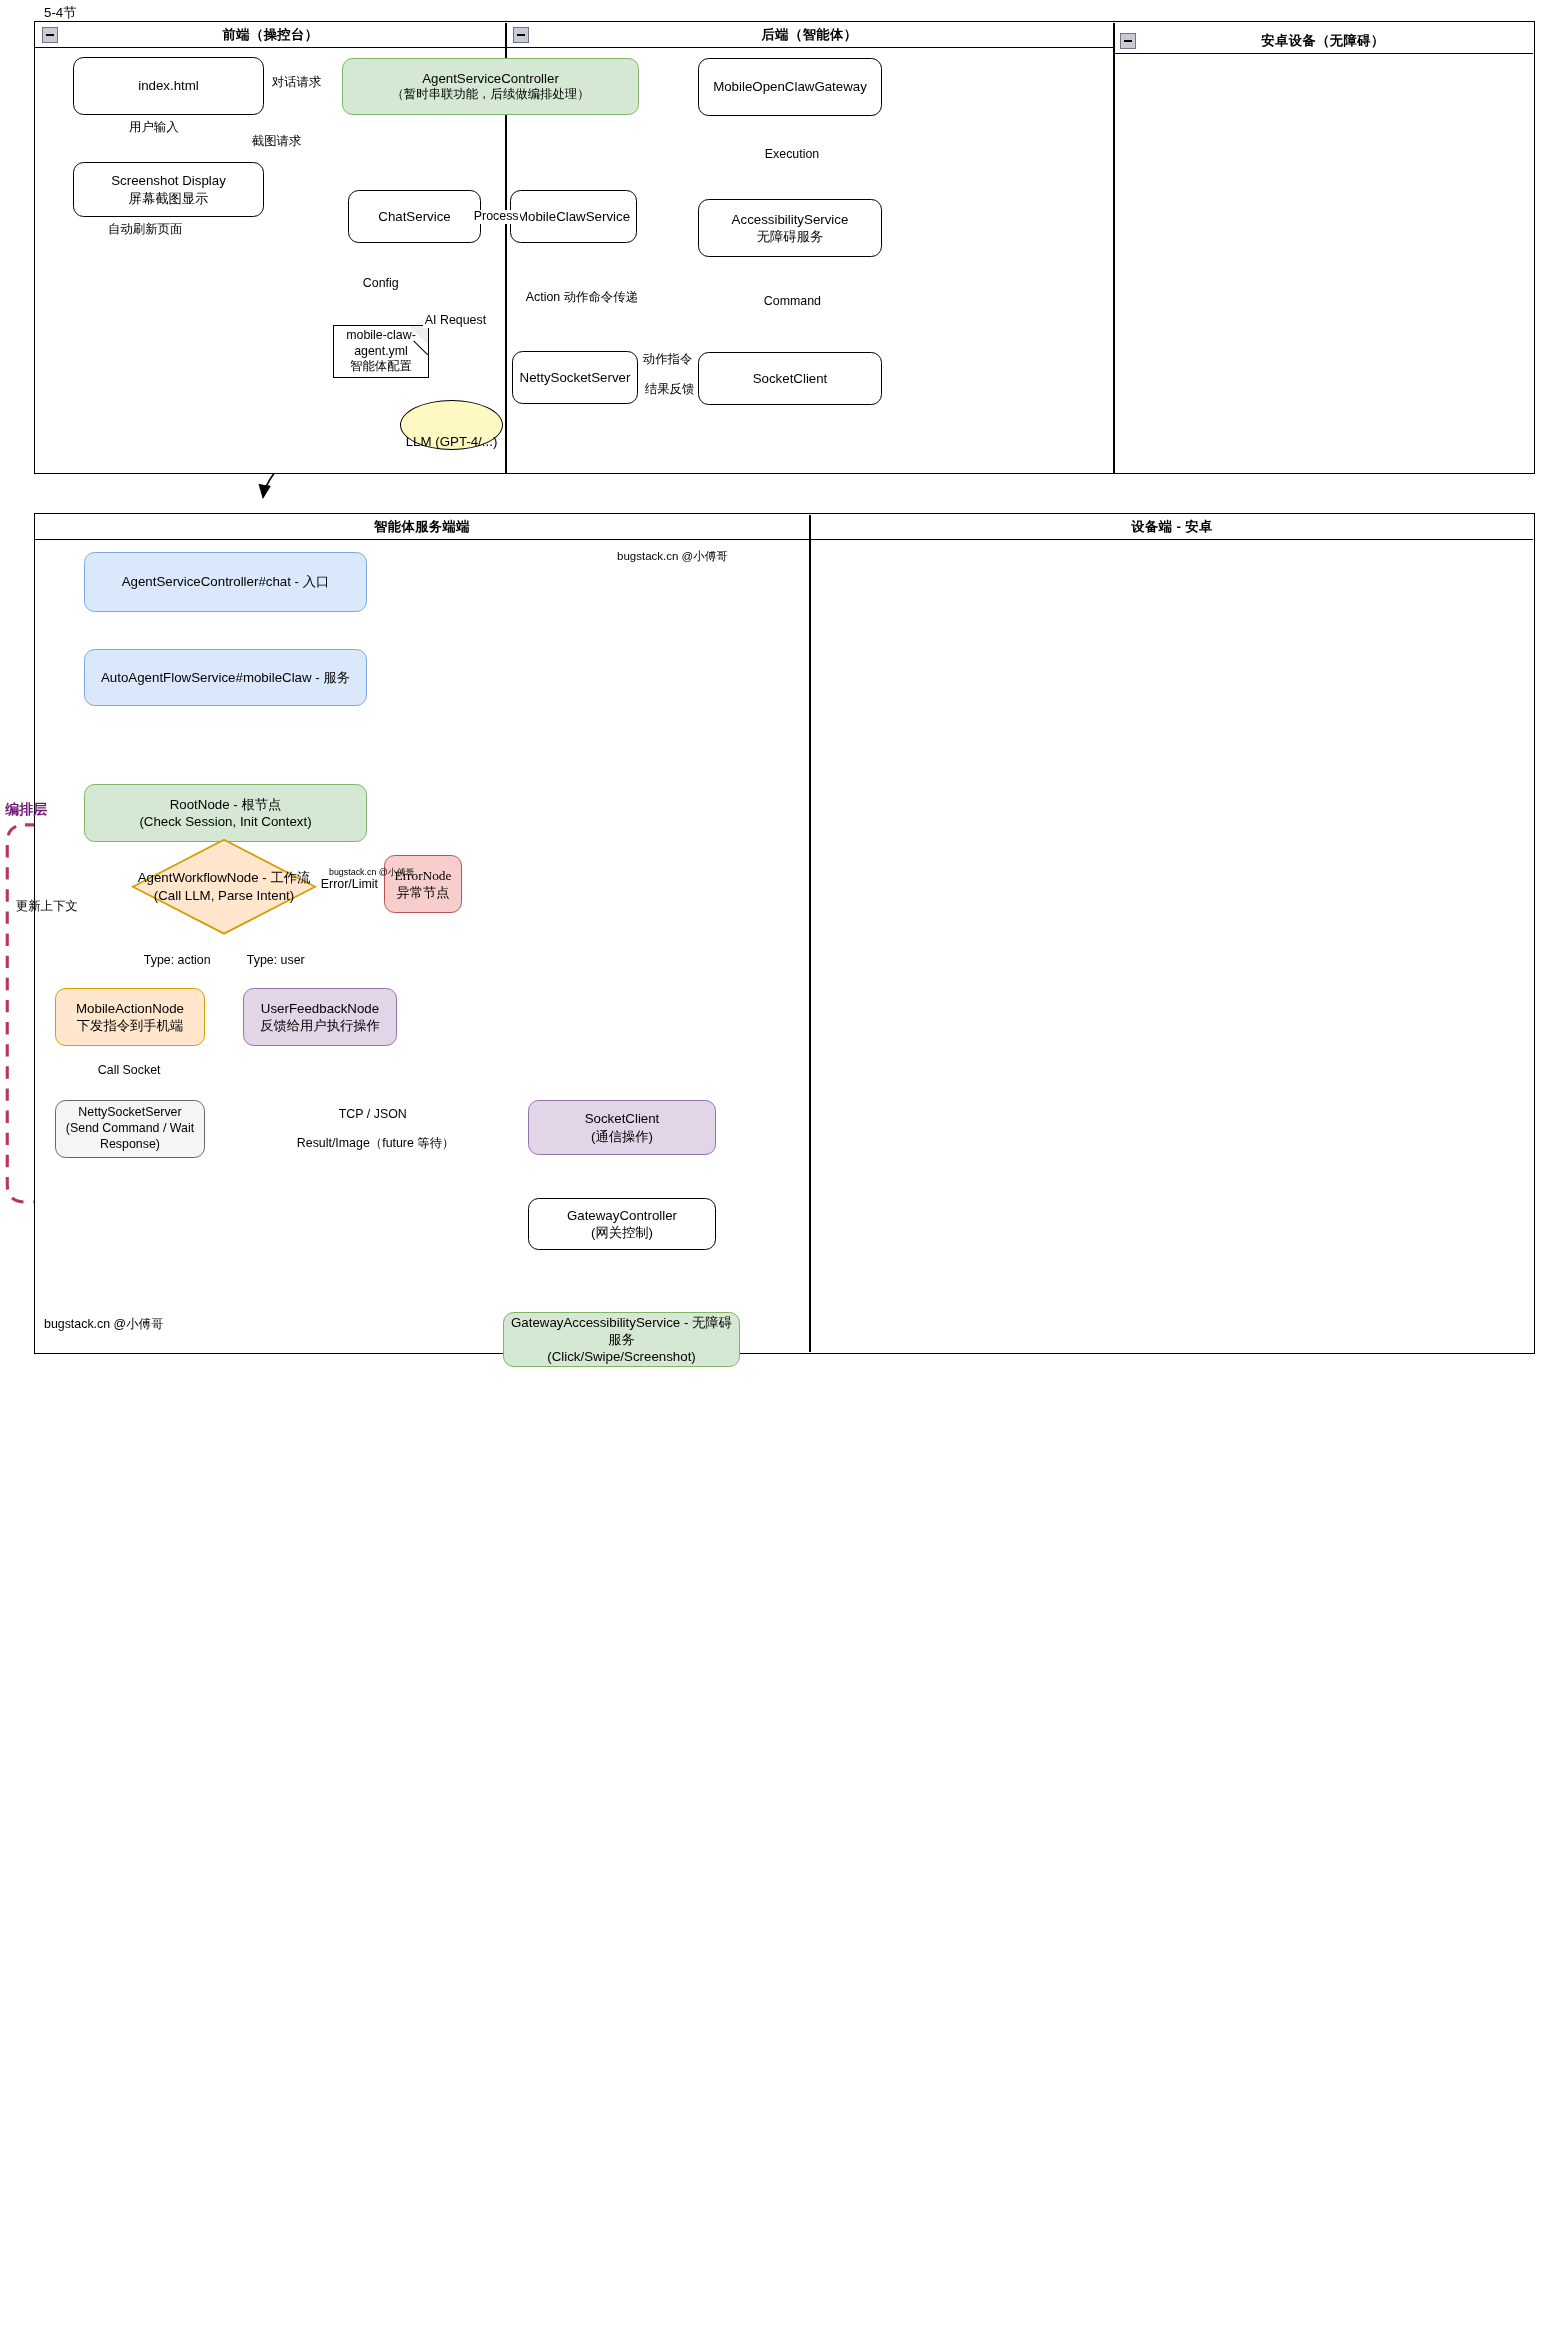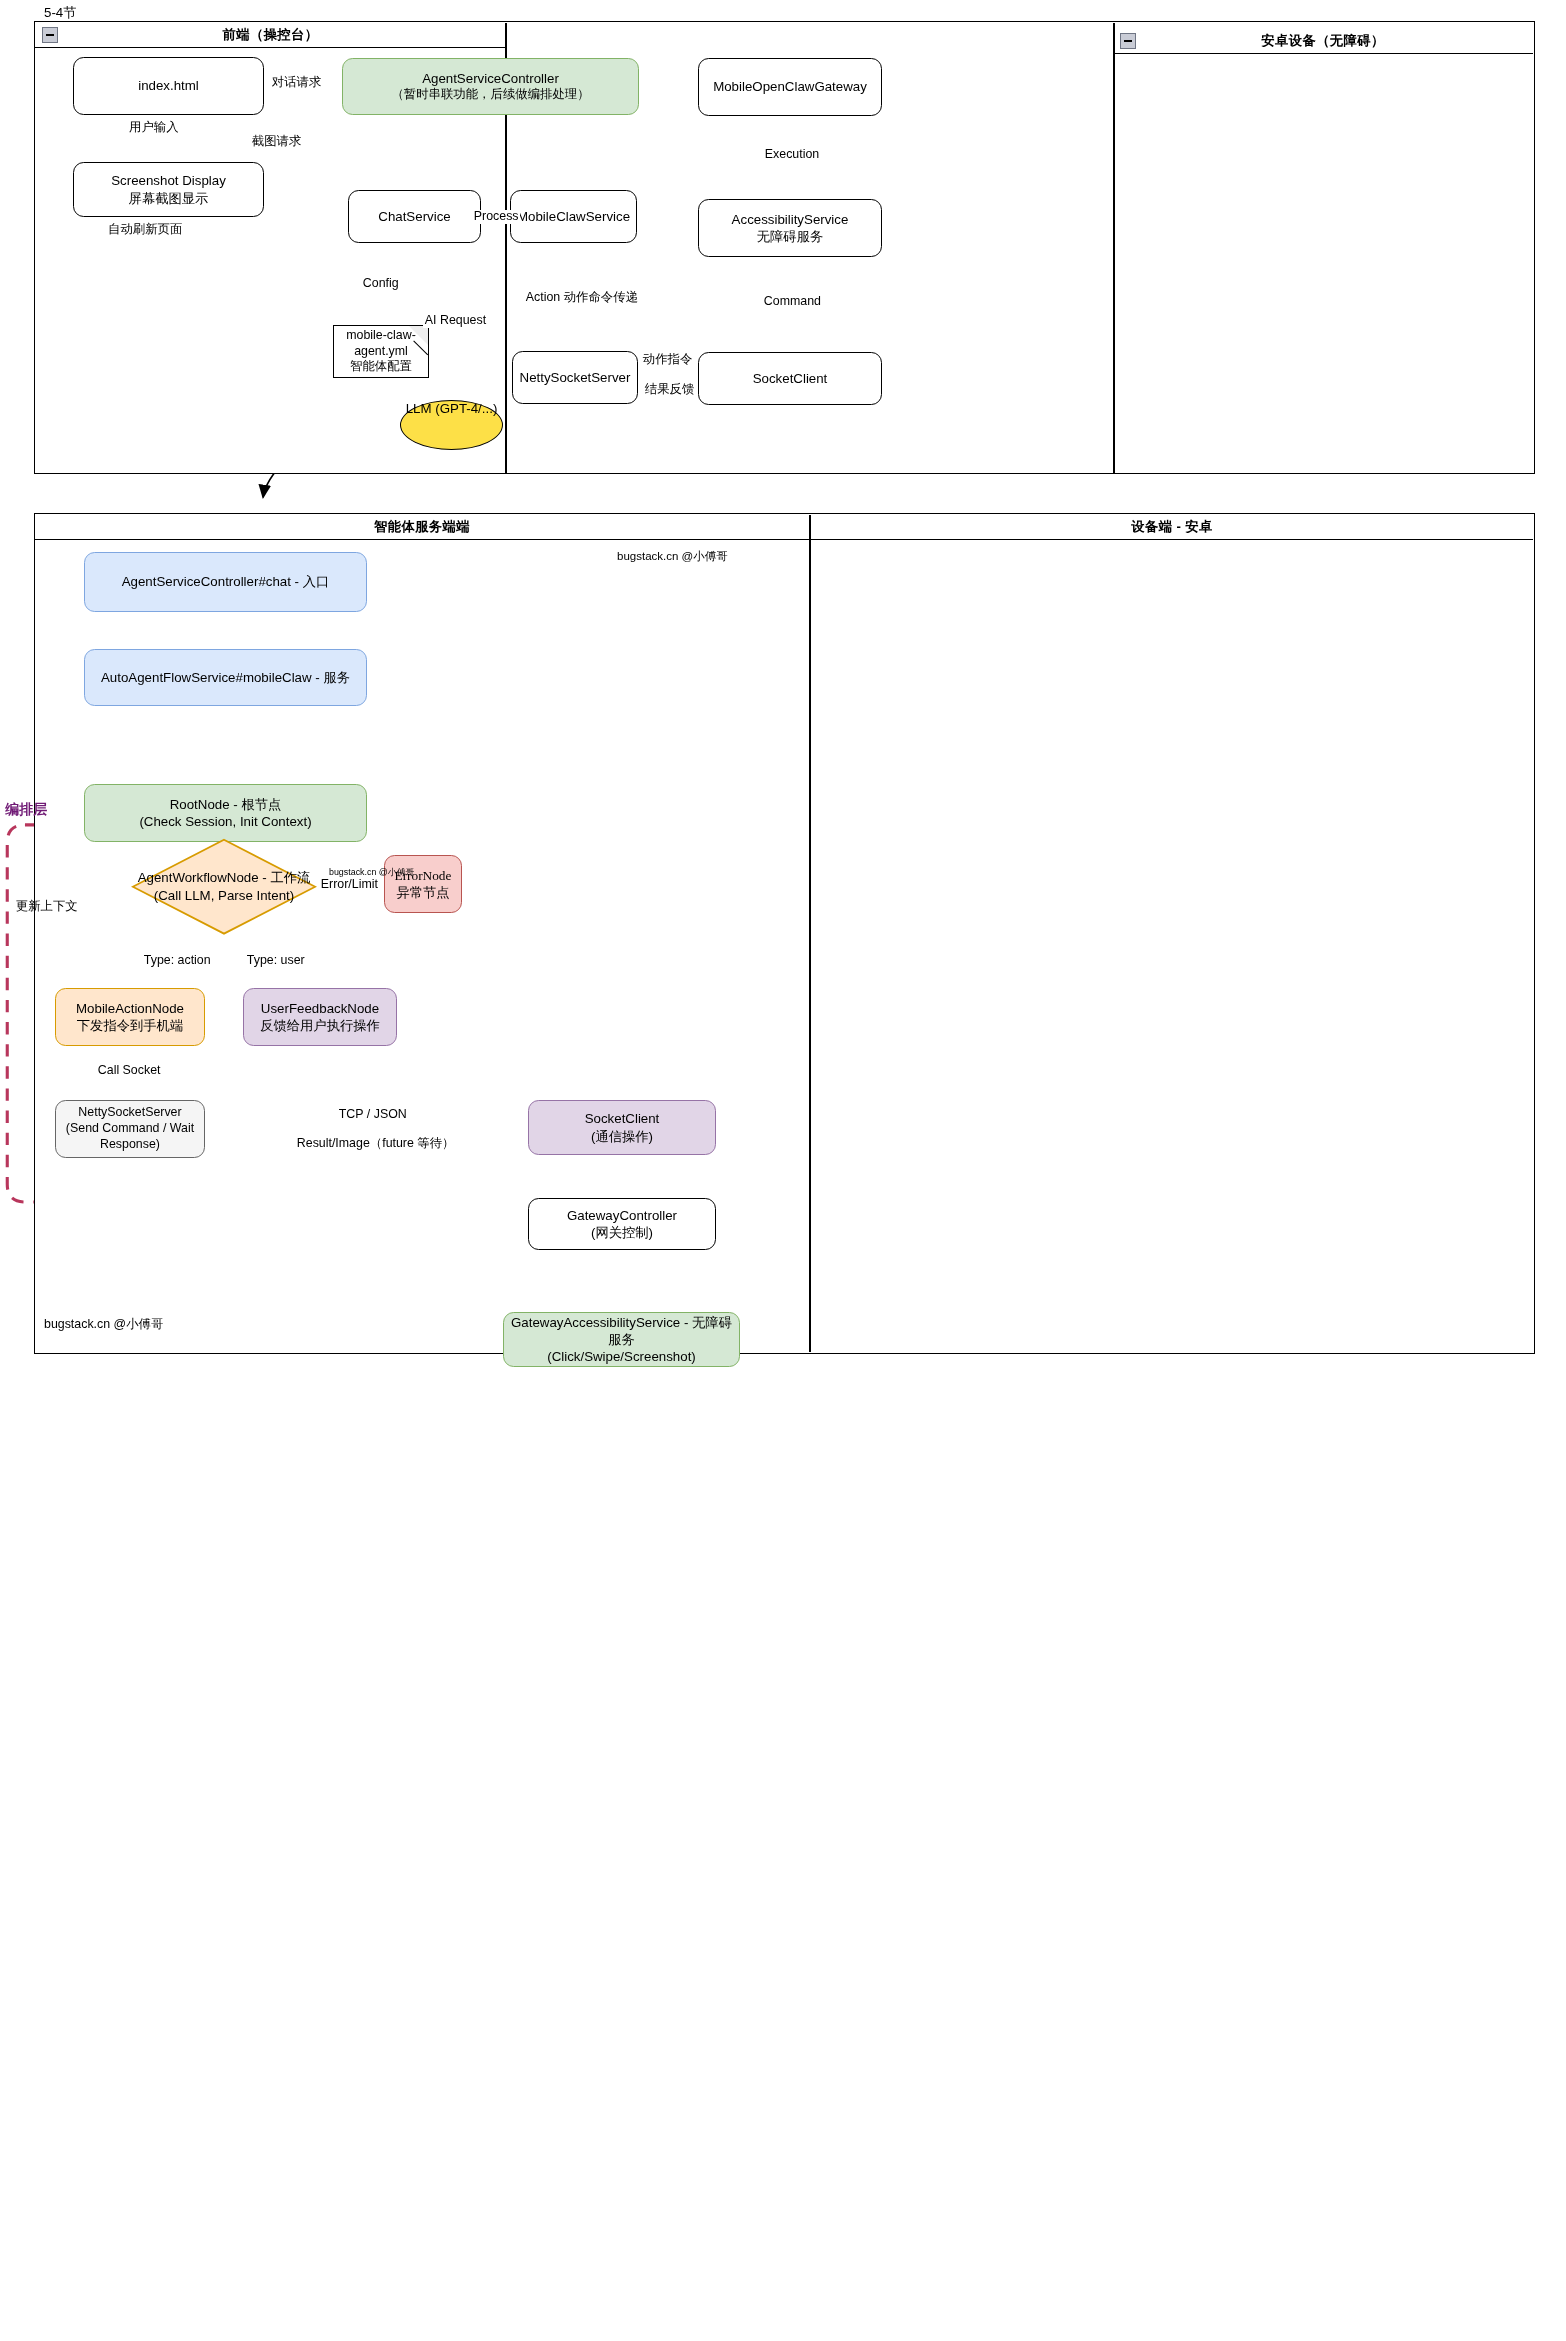--- a/index.html
+++ b/index.html
@@ -114,23 +114,23 @@
     width: 20.4px; height: 20.4px;
     border-left: 1.3px solid #000;
     transform: rotate(-45deg);
     transform-origin: top right;
   }
 
   
   .ellipse {
     border: 1.4px solid #000;
     border-radius: 50%;
-    background: #fde047;
-    display: flex;
-    align-items: flex-start;
+    background: #fef9c3;
+    display: flex;
+    align-items: flex-end;
     justify-content: center;
     font-size: 13.3px;
     text-align: center;
   }
 
   
   .diamond-wrap { position: absolute; }
   .diamond-shape {
     position: absolute;
     inset: 0;
@@ -261,20 +261,26 @@
 
   <div class="abs section-label" style="left:44px; top:4.4px;">5-4节</div>
 
   <div class="abs pool" style="left:34px; top:21px; width:1501px; height:453px;"></div>
 
   <div class="abs lane-header" style="left:35px; top:23px; width:471px; height:25px;">
     <span class="collapse-icon">
         <i></i>
       </span>
     <span>前端（操控台）</span>
+  </div>
+  <div class="abs lane-header" style="left:506px; top:23px; width:607px; height:25px;">
+    <span class="collapse-icon">
+        <i></i>
+      </span>
+    <span>后端（智能体）</span>
   </div>
   <div class="abs lane-header" style="left:1113px; top:23px; width:420px; height:25px;margin-top:6px;">
     <span class="collapse-icon">
         <i></i>
       </span>
     <span>安卓设备（无障碍）</span>
   </div>
 
   <div class="abs lane-divider" style="left:505px; top:23px; height:450px;"></div>
   <div class="abs lane-divider" style="left:1113px; top:23px; height:450px;"></div>

